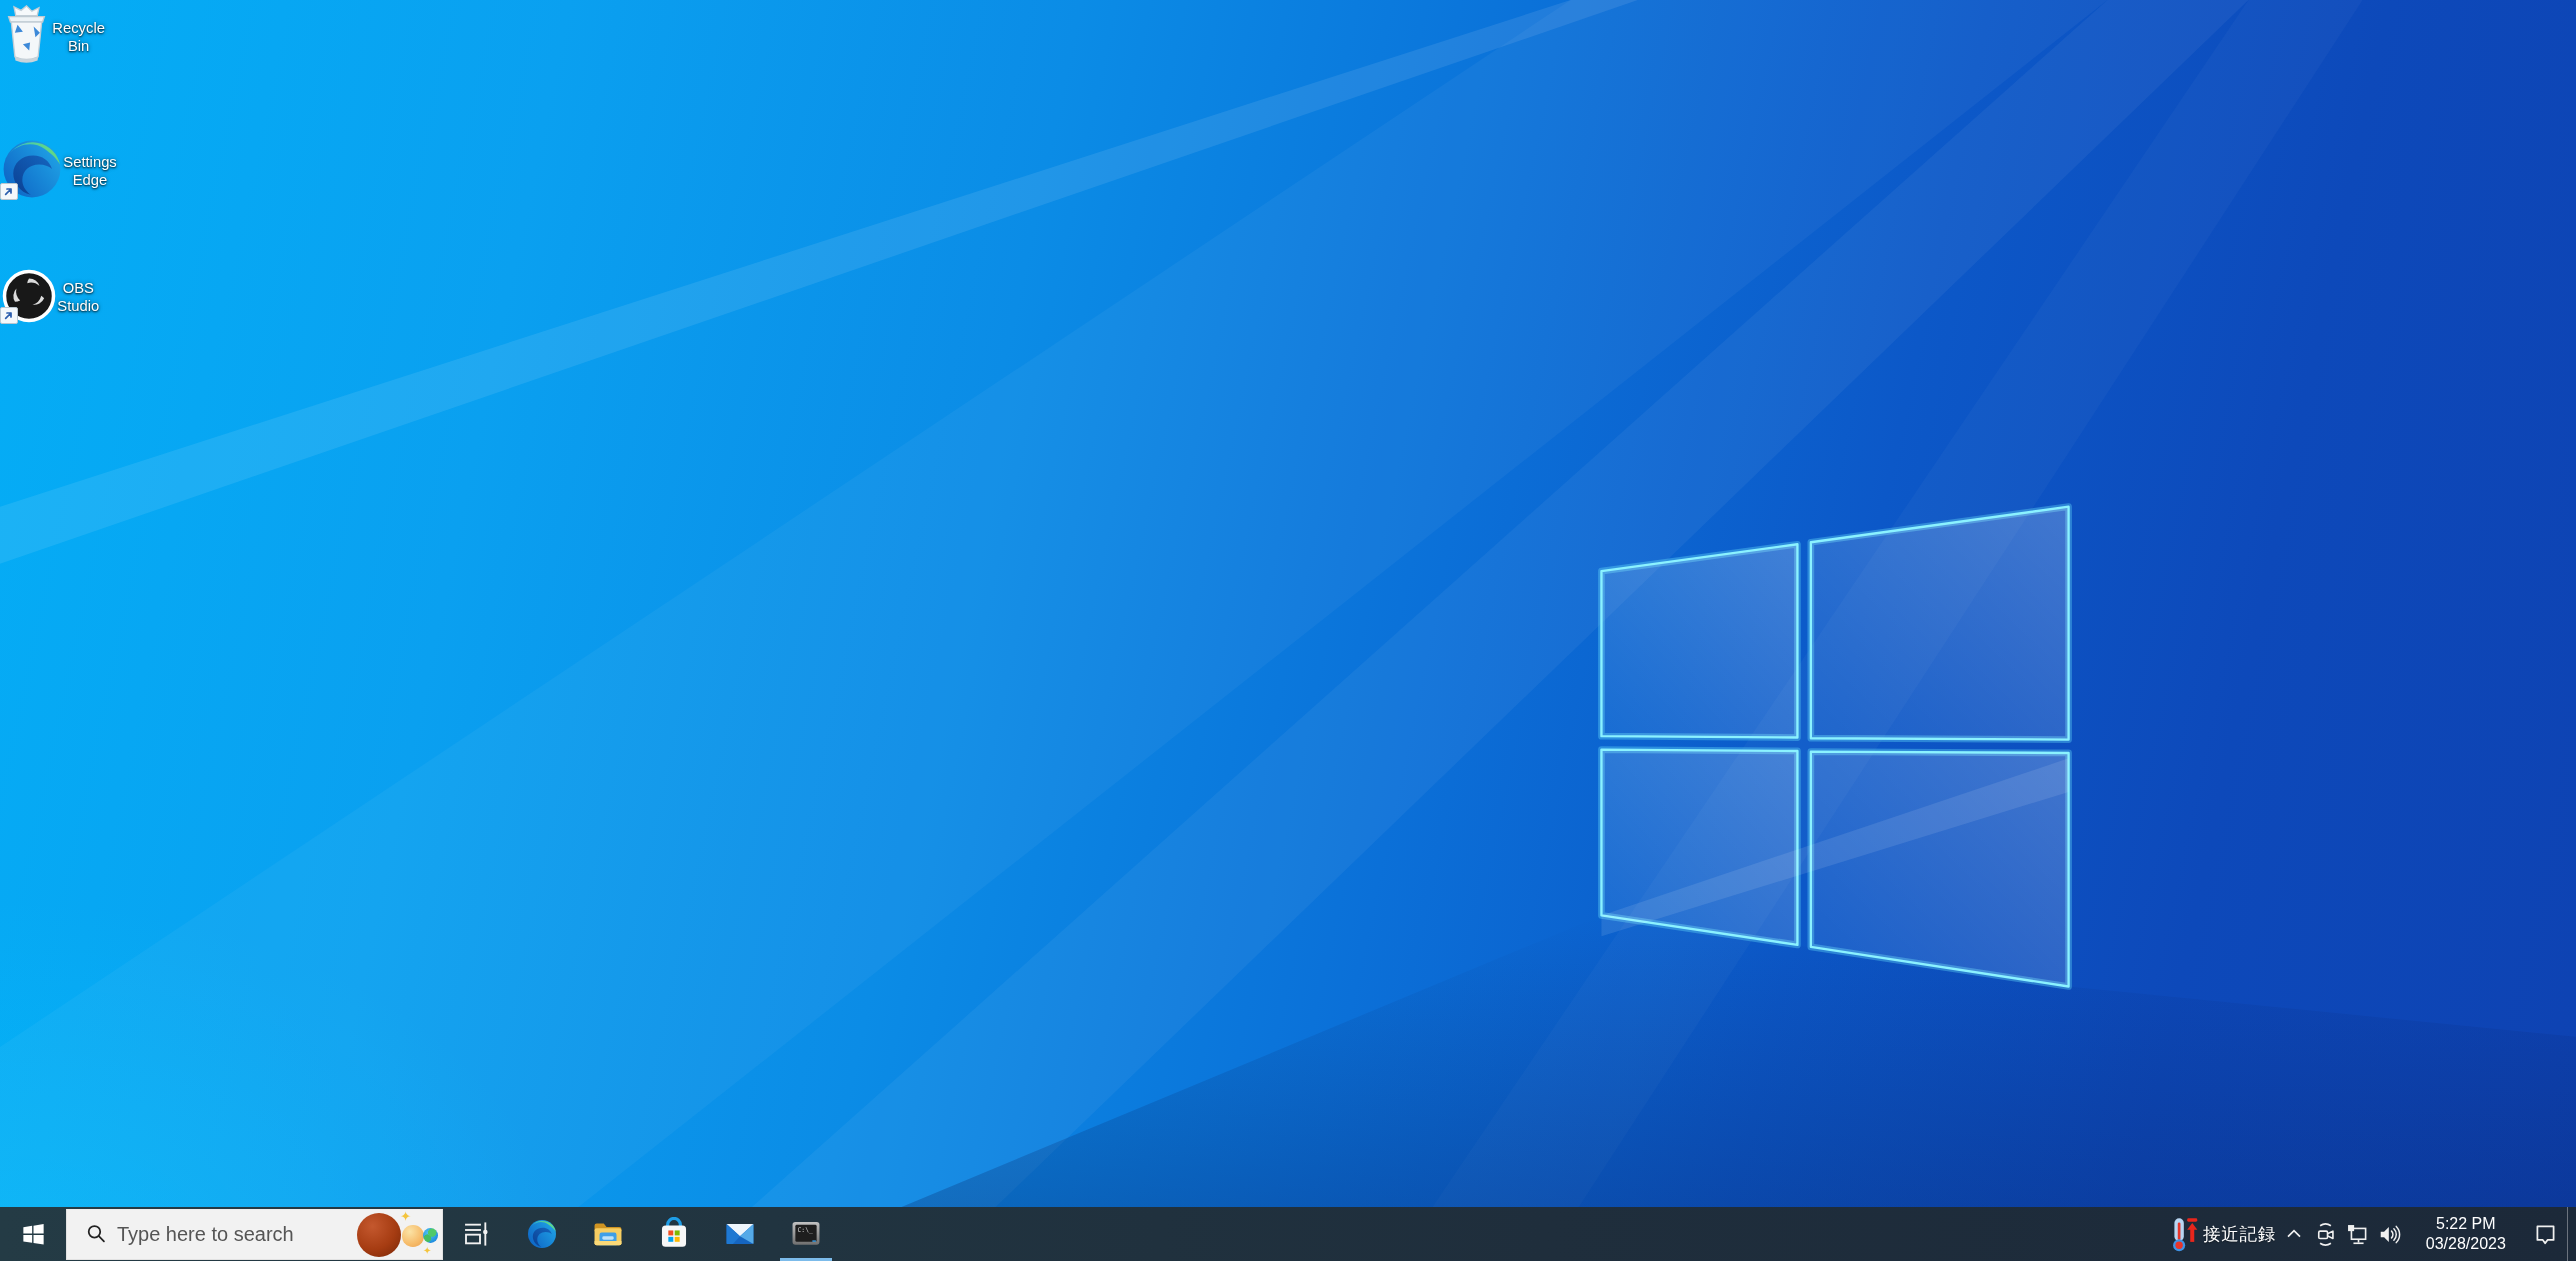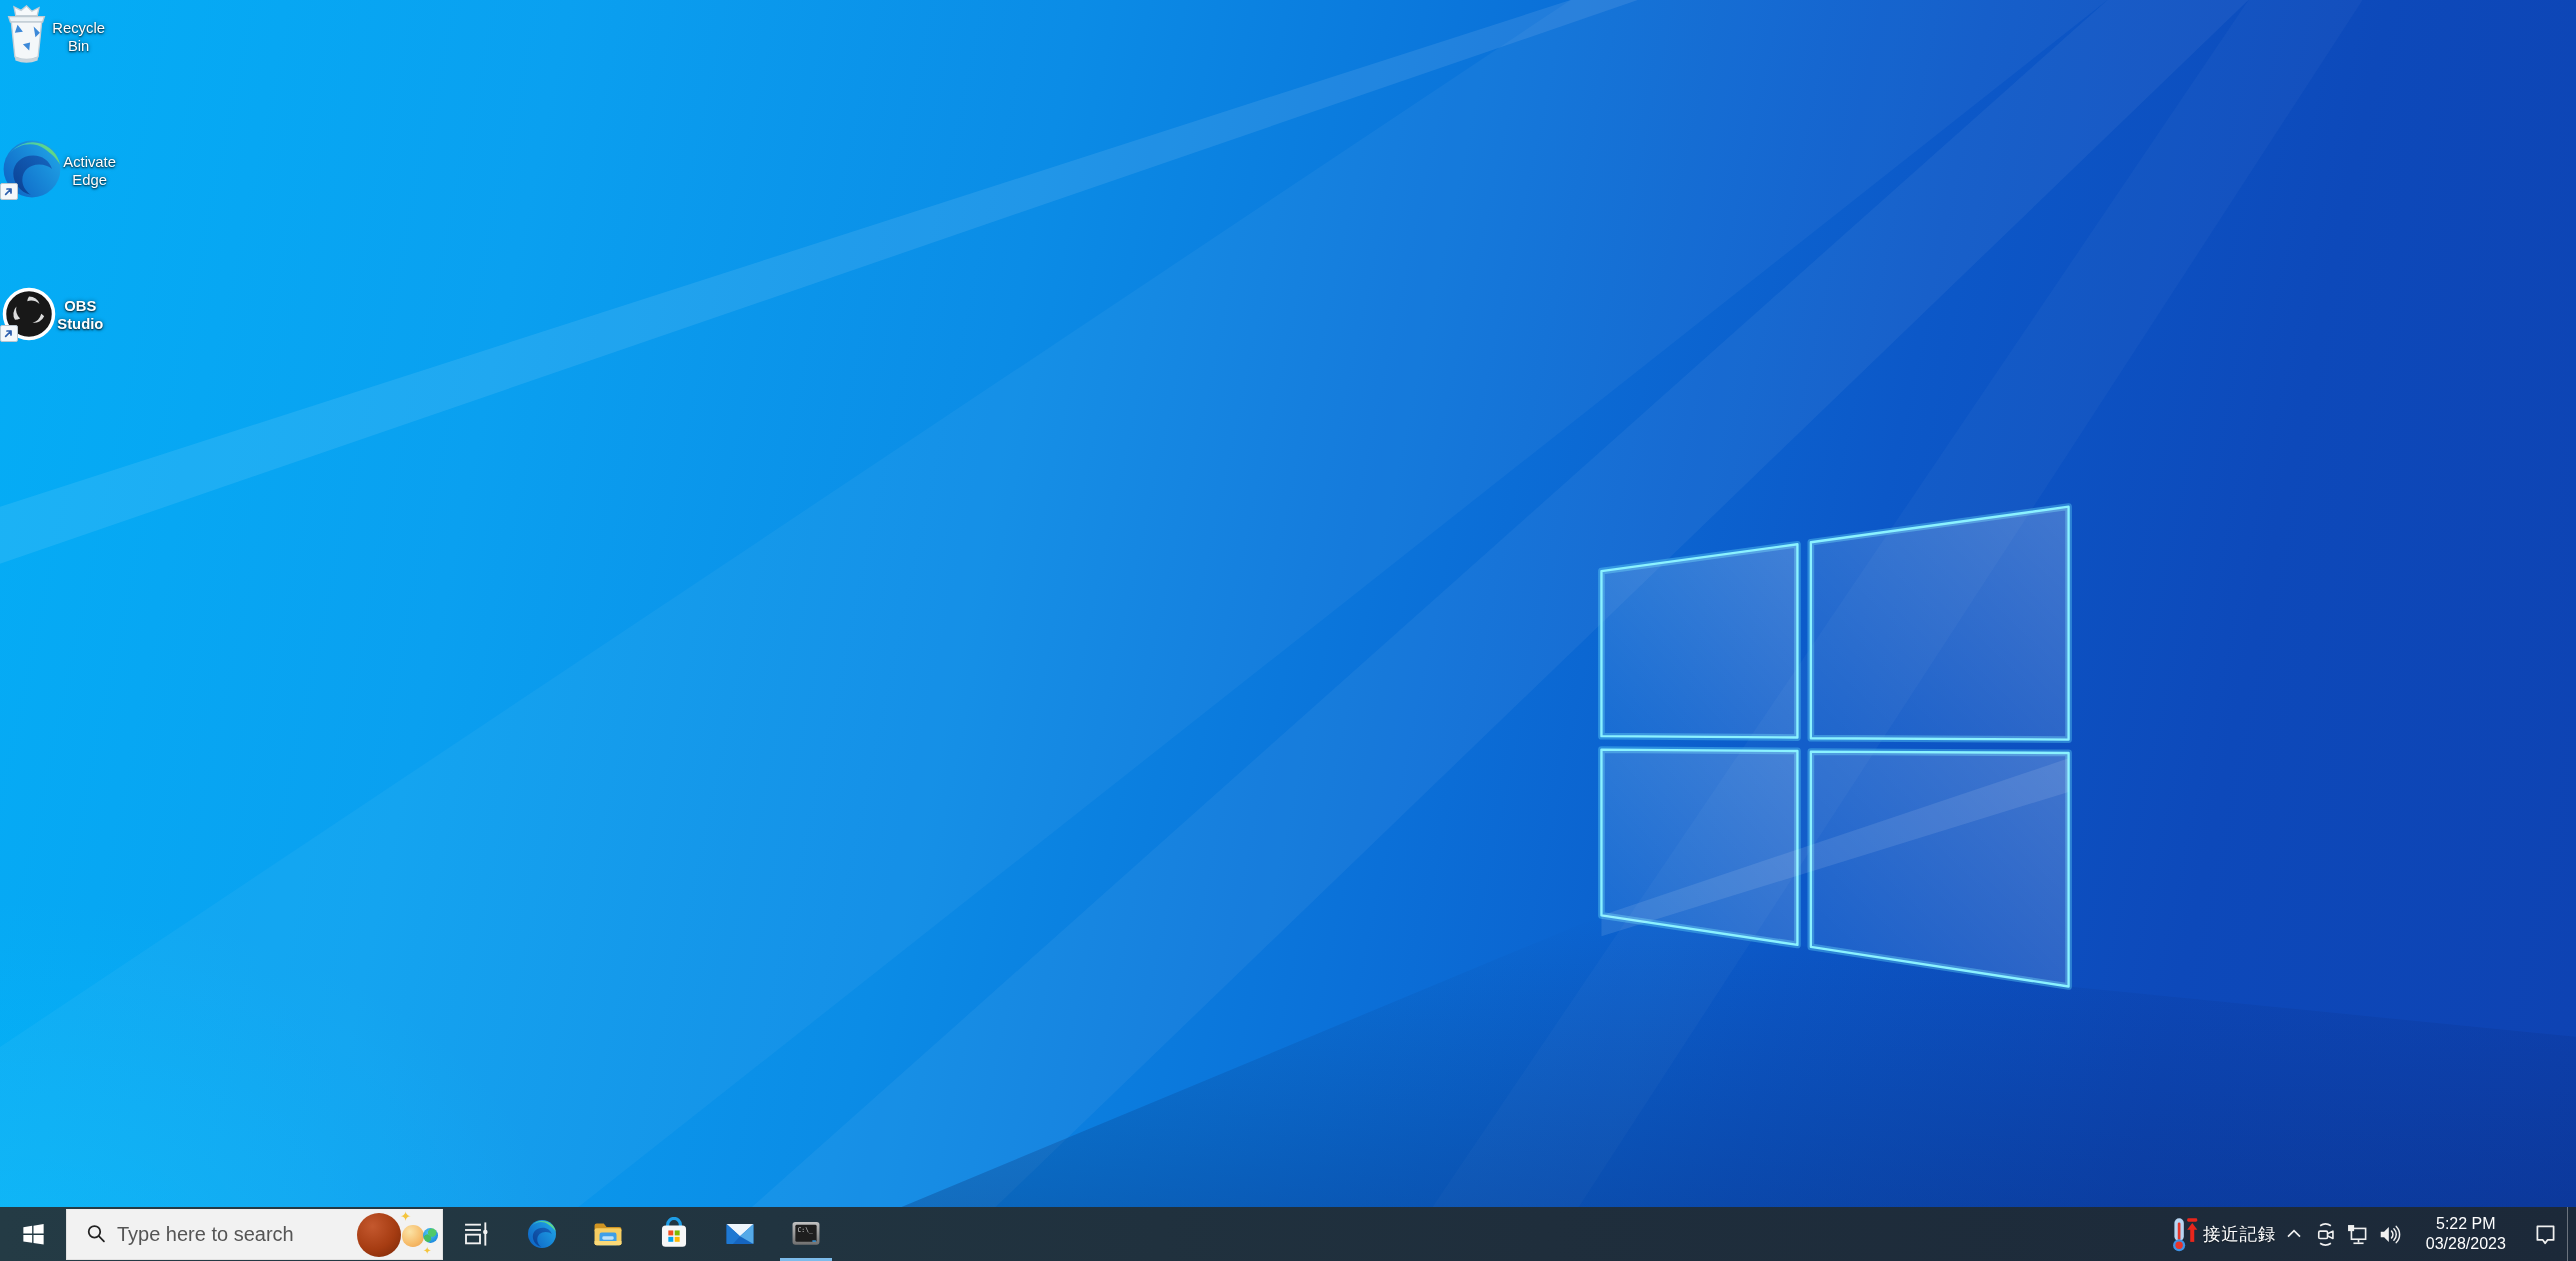--- a/index.html
+++ b/index.html
@@ -155,26 +155,26 @@
         <path d="M45.7,20.5 A22,22 0 0 0 6.6,12.2 C13.5,4.2 25.5,2.6 33.6,8.4 C39.6,12.6 42.8,15.8 45.7,20.5 Z" fill="url(#eg2)"></path>
         <path d="M25,13.5 c-9,0 -15.5,6 -15.5,14 c0,7 5,14.5 13.5,16.5 c-4.5,-3.5 -6.5,-7.5 -6.5,-11.5 c0,-7 5.5,-12 13,-12 c4,0 7.5,1.2 10,3.5 C37.5,17.5 32,13.5 25,13.5 Z" fill="url(#eg3)"></path>
       </svg>
       <span class="badge">
         <svg width="12" height="12" viewBox="0 0 18 18">
           <path d="M4,14 L12,6 M12,6 h-6 M12,6 v6" fill="none" stroke="#2d5fae" stroke-width="2.6" stroke-linecap="round" stroke-linejoin="round"></path>
         </svg>
       </span>
     </div>
     <div class="lbl">
-      <div>Activate</div>
+      <div>Settings</div>
       <div>Edge</div>
     </div>
   </div>
 
-  <div class="desk-icon" style="top:284px;font-weight:bold;">
+  <div class="desk-icon" style="top:266px;">
     <div class="art" style="height:58px;">
       <svg width="56" height="56" viewBox="0 0 48 48">
         <circle cx="24" cy="24" r="21" fill="#181818" stroke="#fff" stroke-width="3"></circle>
         <g fill="#dcdcdc">
           <path d="M24,9 a9.5,9.5 0 0 1 9,6.5 a11,11 0 0 0 -10.5,-2.5 a9.5,9.5 0 0 1 1.5,-4 z"></path>
           <path d="M37,26 a9.5,9.5 0 0 1 -10,5.5 a11,11 0 0 0 7.5,-7.8 a9.5,9.5 0 0 1 2.5,2.3 z"></path>
           <path d="M12,29 a9.5,9.5 0 0 1 1.2,-11.5 a11,11 0 0 0 3.2,10.3 a9.5,9.5 0 0 1 -4.4,1.2 z"></path>
         </g>
       </svg>
       <span class="badge">

